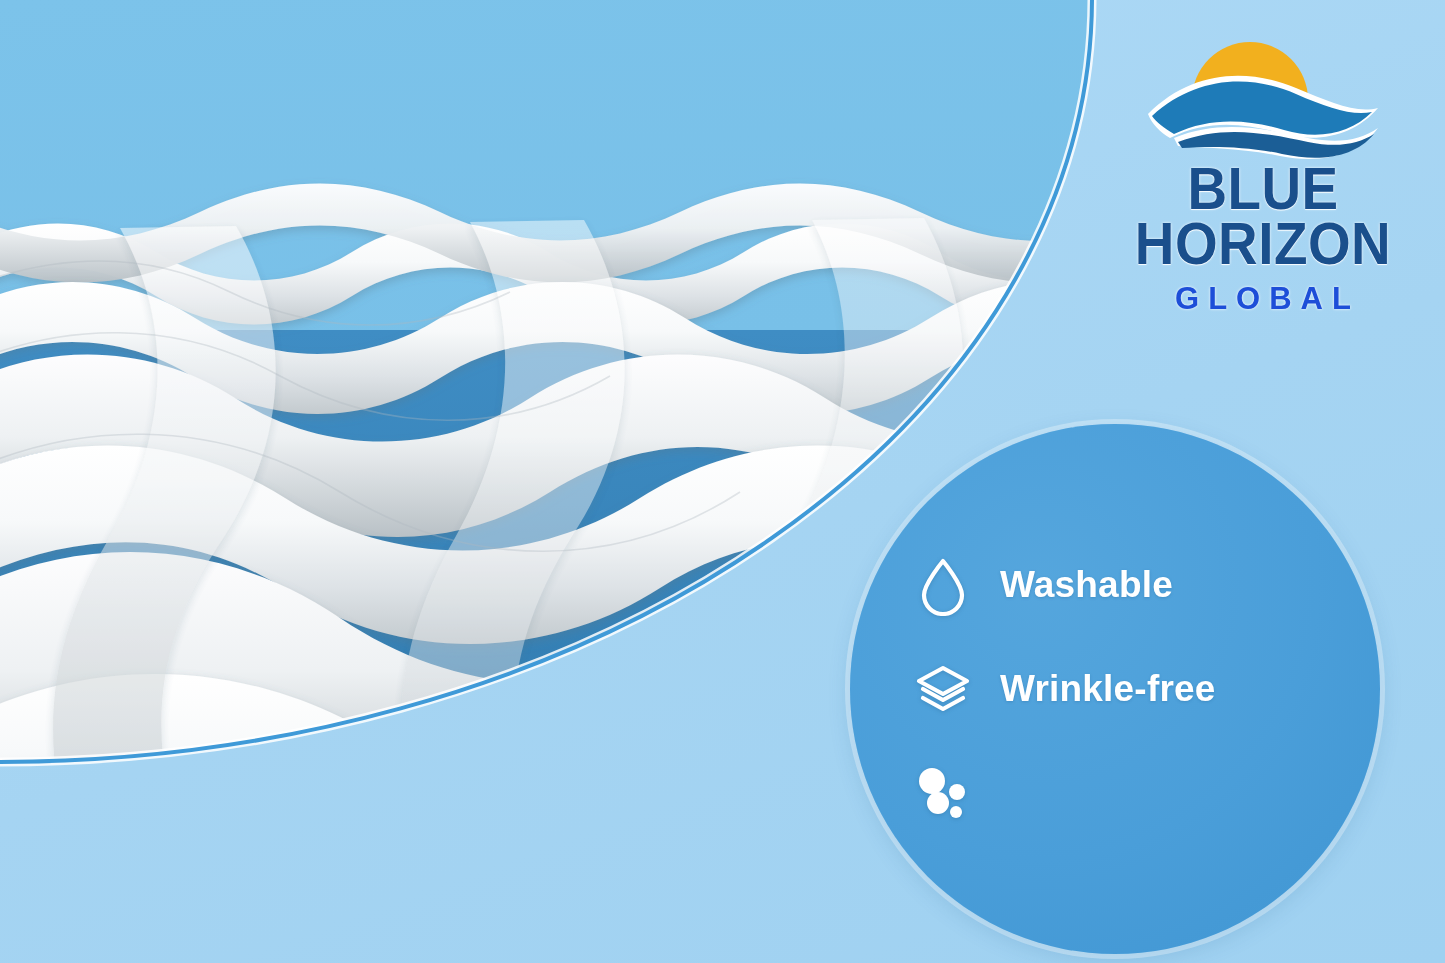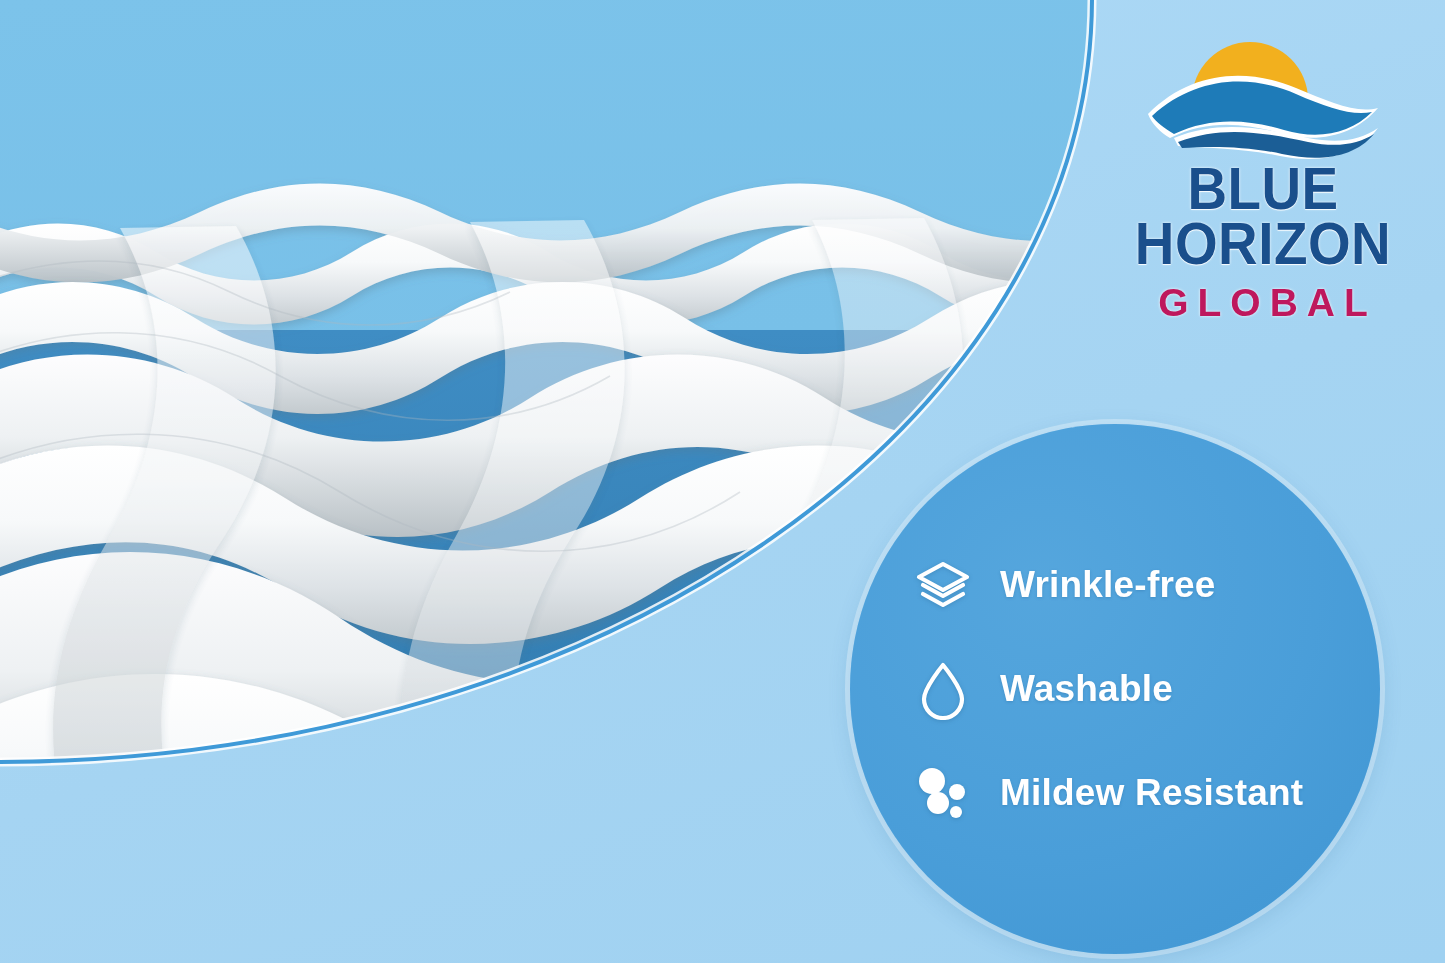--- a/index.html
+++ b/index.html
@@ -64,23 +64,23 @@
     color: #1a4f8c;
     font-weight: bold;
     line-height: 0.93;
     letter-spacing: 0.5px;
     text-shadow: 0 0 3px rgba(255,255,255,.95), 0 1px 0 rgba(255,255,255,.8);
     transform: scaleX(0.93);
   }
   .logo-line1 { font-size: 59px; }
   .logo-line2 { font-size: 59px; }
   .logo-sub {
-    color: #be185d;
+    color: #1d4ed8;
     font-weight: bold;
-    font-size: 39px;
+    font-size: 31px;
     letter-spacing: 9px;
     margin-top: 9px;
     text-indent: 9px;
     text-shadow: 0 0 3px rgba(255,255,255,.95);
   }
 
   
   .badge {
     position: absolute;
     left: 850px;
@@ -283,46 +283,45 @@
     </svg>
     <div class="logo-word logo-line1">BLUE</div>
     <div class="logo-word logo-line2">HORIZON</div>
     <div class="logo-sub">GLOBAL</div>
   </div>
 
   <div class="badge">
 
     <div class="feature">
       <span class="feature-icon">
+        <svg width="62" height="62" viewBox="0 0 62 62" fill="none" stroke="#ffffff" stroke-width="4.2" stroke-linejoin="round">
+          <path d="M31 7 C 31 7 50 30 50 41 A19 19 0 0 1 12 41 C 12 30 31 7 31 7 Z"></path>
+        </svg>
+      </span>
+      <span class="feature-label">Washable</span>
+    </div>
+
+    <div class="feature">
+      <span class="feature-icon">
         <svg width="62" height="62" viewBox="0 0 62 62" fill="none" stroke="#ffffff" stroke-width="4.2" stroke-linejoin="round" stroke-linecap="round">
           <path d="M31 10 L55 23 L31 36 L7 23 Z"></path>
           <path d="M11 31 L31 42 L51 31"></path>
           <path d="M11 40 L31 51 L51 40"></path>
         </svg>
       </span>
       <span class="feature-label">Wrinkle-free</span>
-    </div>
-
-    <div class="feature">
-      <span class="feature-icon">
-        <svg width="62" height="62" viewBox="0 0 62 62" fill="none" stroke="#ffffff" stroke-width="4.2" stroke-linejoin="round">
-          <path d="M31 7 C 31 7 50 30 50 41 A19 19 0 0 1 12 41 C 12 30 31 7 31 7 Z"></path>
-        </svg>
-      </span>
-      <span class="feature-label">Washable</span>
     </div>
 
     <div class="feature">
       <span class="feature-icon">
         <svg width="62" height="62" viewBox="0 0 62 62" fill="#ffffff">
           <circle cx="20" cy="19" r="13"></circle>
           <circle cx="26" cy="41" r="11"></circle>
           <circle cx="45" cy="30" r="8"></circle>
           <circle cx="44" cy="50" r="6"></circle>
         </svg>
       </span>
-      <span class="feature-label">Mildew Resistant</span>
     </div>
 
   </div>
 
 
 </div>
 
 </body></html>

